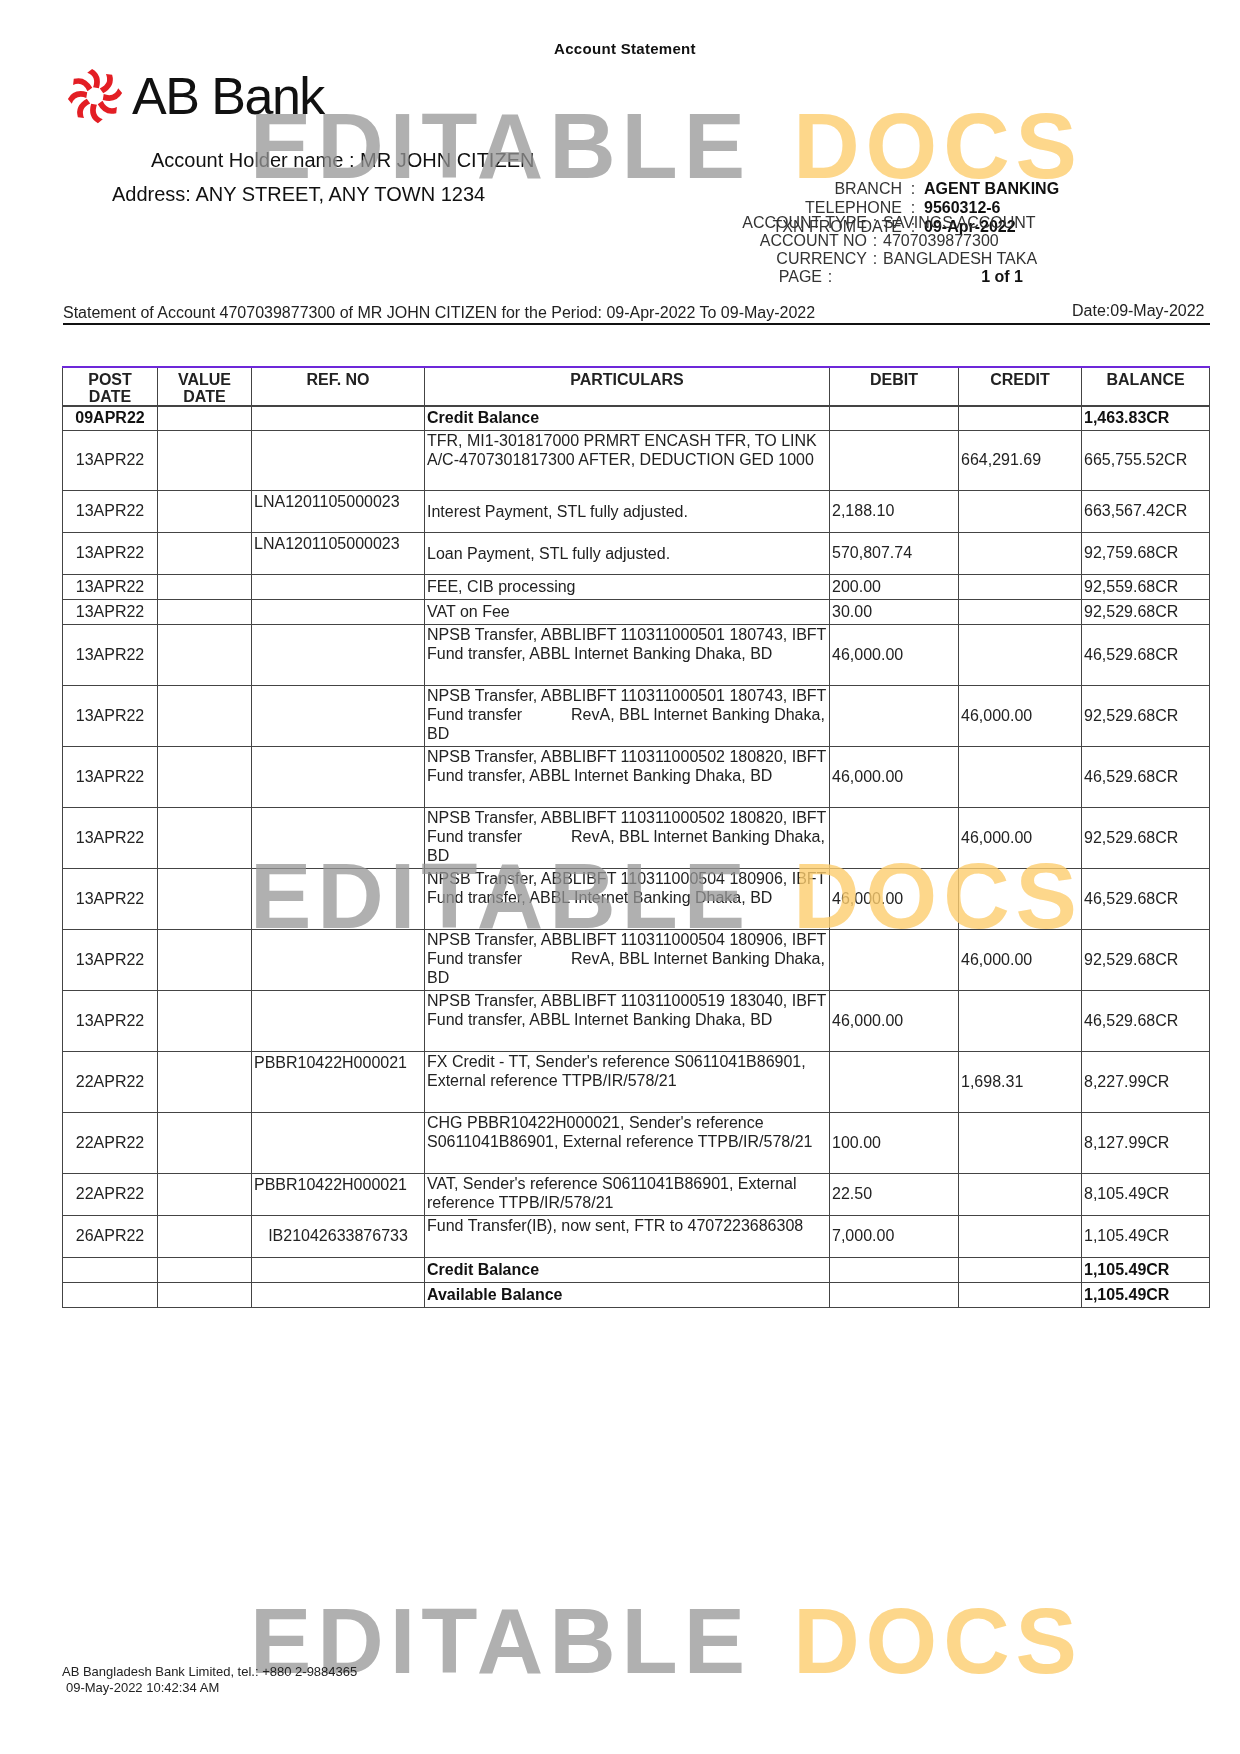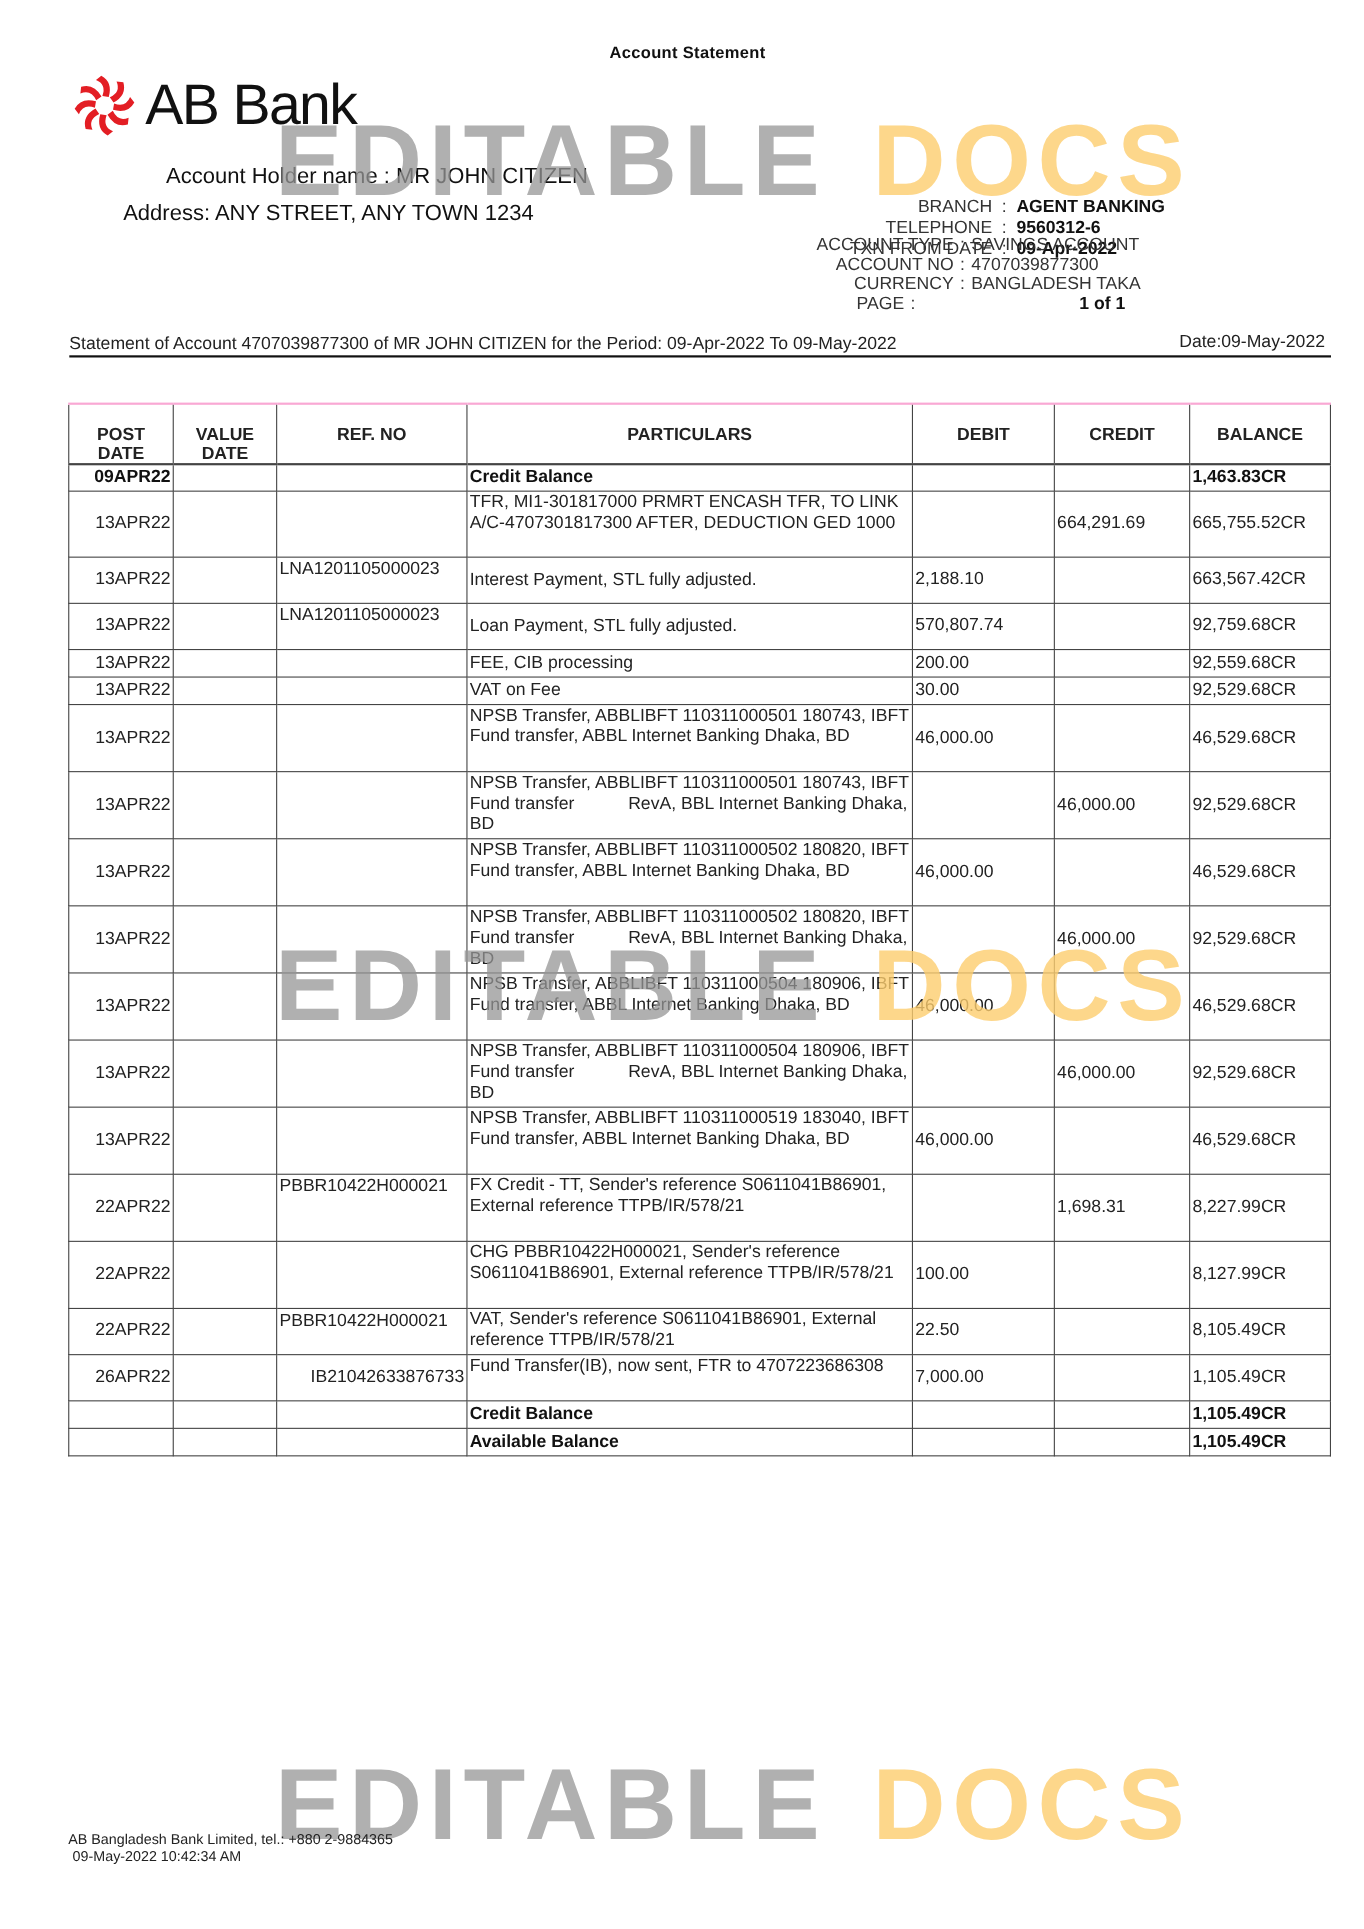--- a/index.html
+++ b/index.html
@@ -12,23 +12,23 @@
   .address { left:112px; top:183px; font-size:20px; }
   .info { font-size:16px; color:#333; }
   .info .lbl { display:inline-block; text-align:right; }
   .info .sep { display:inline-block; width:22px; text-align:center; }
   .info .val-b { font-weight:bold; color:#111; }
   .period { left:63px; top:304px; font-size:16px; color:#222; }
   .rule { left:63px; top:323px; width:1147px; height:0; border-top:2px solid #111; }
   .date-r { left:1072px; top:302px; font-size:16px; color:#222; }
   table.stmt { position:absolute; left:62px; top:366px; width:1147px; border-collapse:collapse; font-size:16px; table-layout:fixed; }
   table.stmt th, table.stmt td { border:1px solid #444; padding:0 2px; vertical-align:middle; color:#222; }
-  table.stmt th { font-weight:bold; font-size:16px; vertical-align:top; text-align:center; line-height:17px; padding-top:19px; height:33px; border-bottom:2px solid #444; border-top:2px solid #f9a8d4; }
+  table.stmt th { font-weight:bold; font-size:16px; vertical-align:top; text-align:center; line-height:17px; padding-top:3px; height:33px; border-bottom:2px solid #444; border-top:2px solid #6d28d9; }
   table.stmt td.num { text-align:left; }
-  table.stmt td.ctr { text-align:right; }
+  table.stmt td.ctr { text-align:center; }
   table.stmt td.ref { vertical-align:top; padding-top:2px; }
   table.stmt td.part { text-align:left; line-height:19px; vertical-align:top; }
   table.stmt td.b { font-weight:bold; color:#111; }
   .wm { position:absolute; font-weight:bold; font-size:92px; letter-spacing:6px; pointer-events:none; line-height:1; }
   .wm .g { color:rgba(150,150,150,0.75); }
   .wm .o { color:rgba(253,205,110,0.8); margin-left:42px; }
   .footer { left:62px; top:1664px; font-size:13px; color:#222; line-height:16px; }
 </style>
 </head>
 <body>

